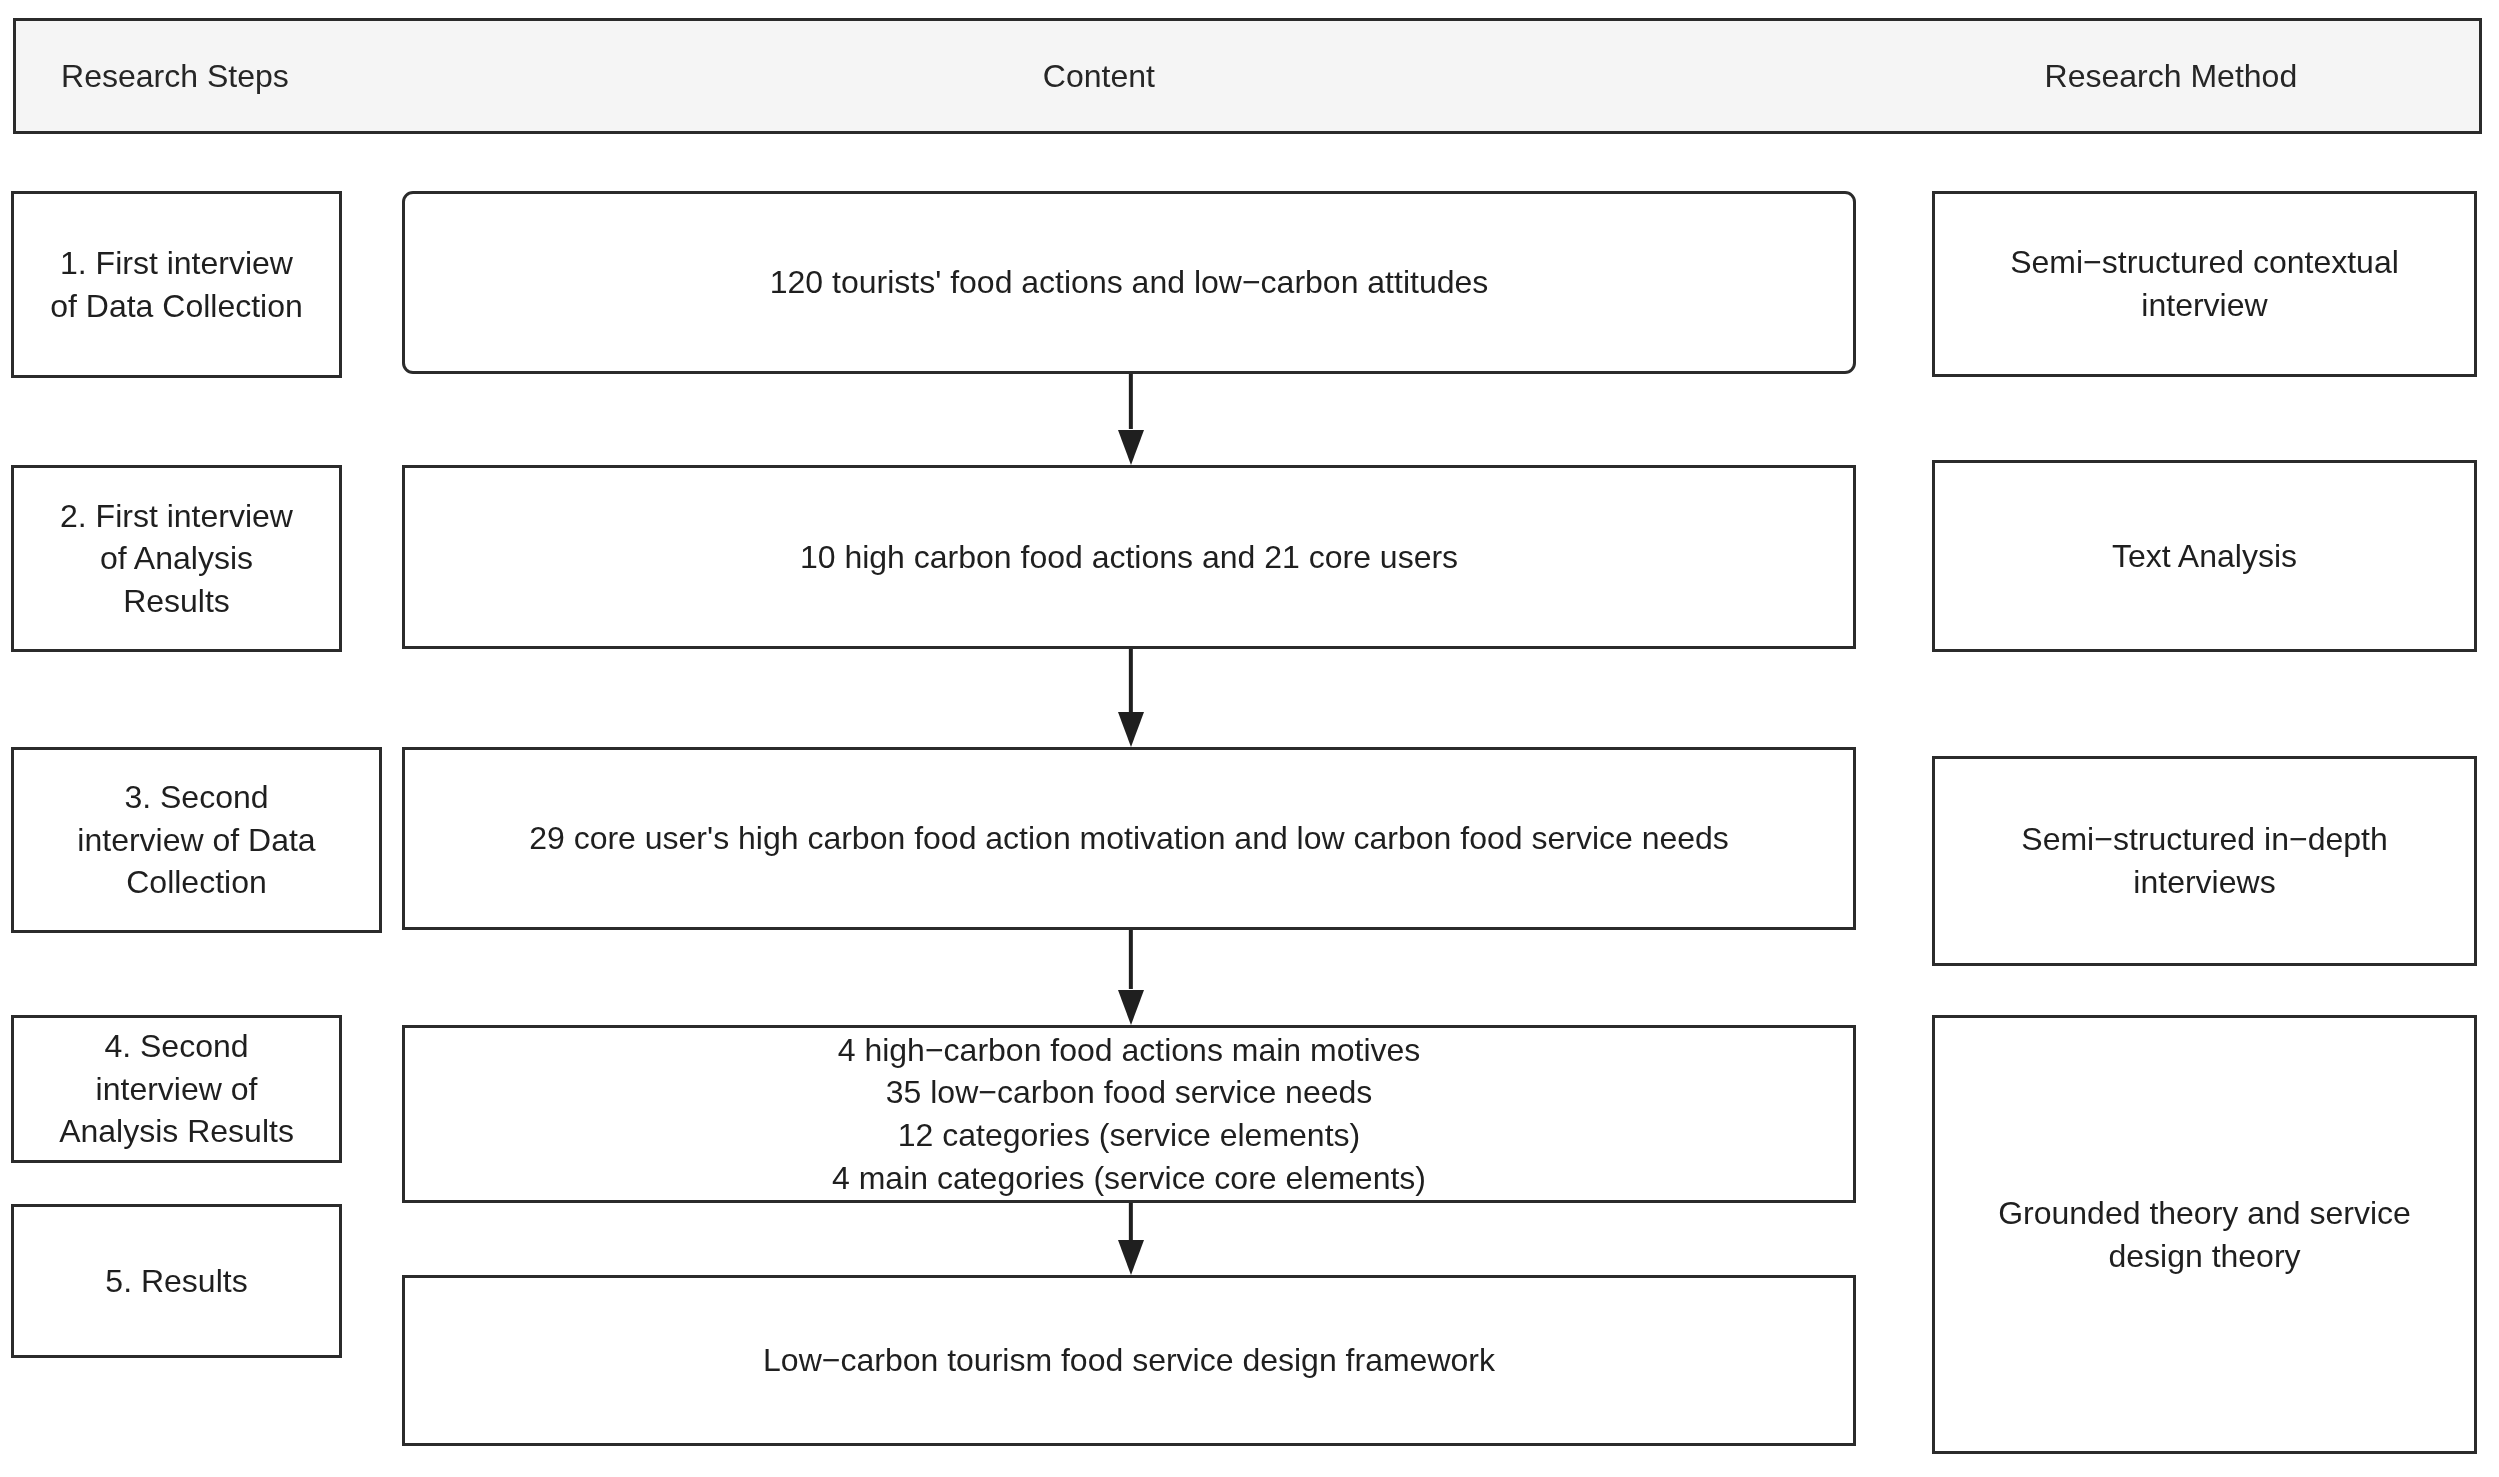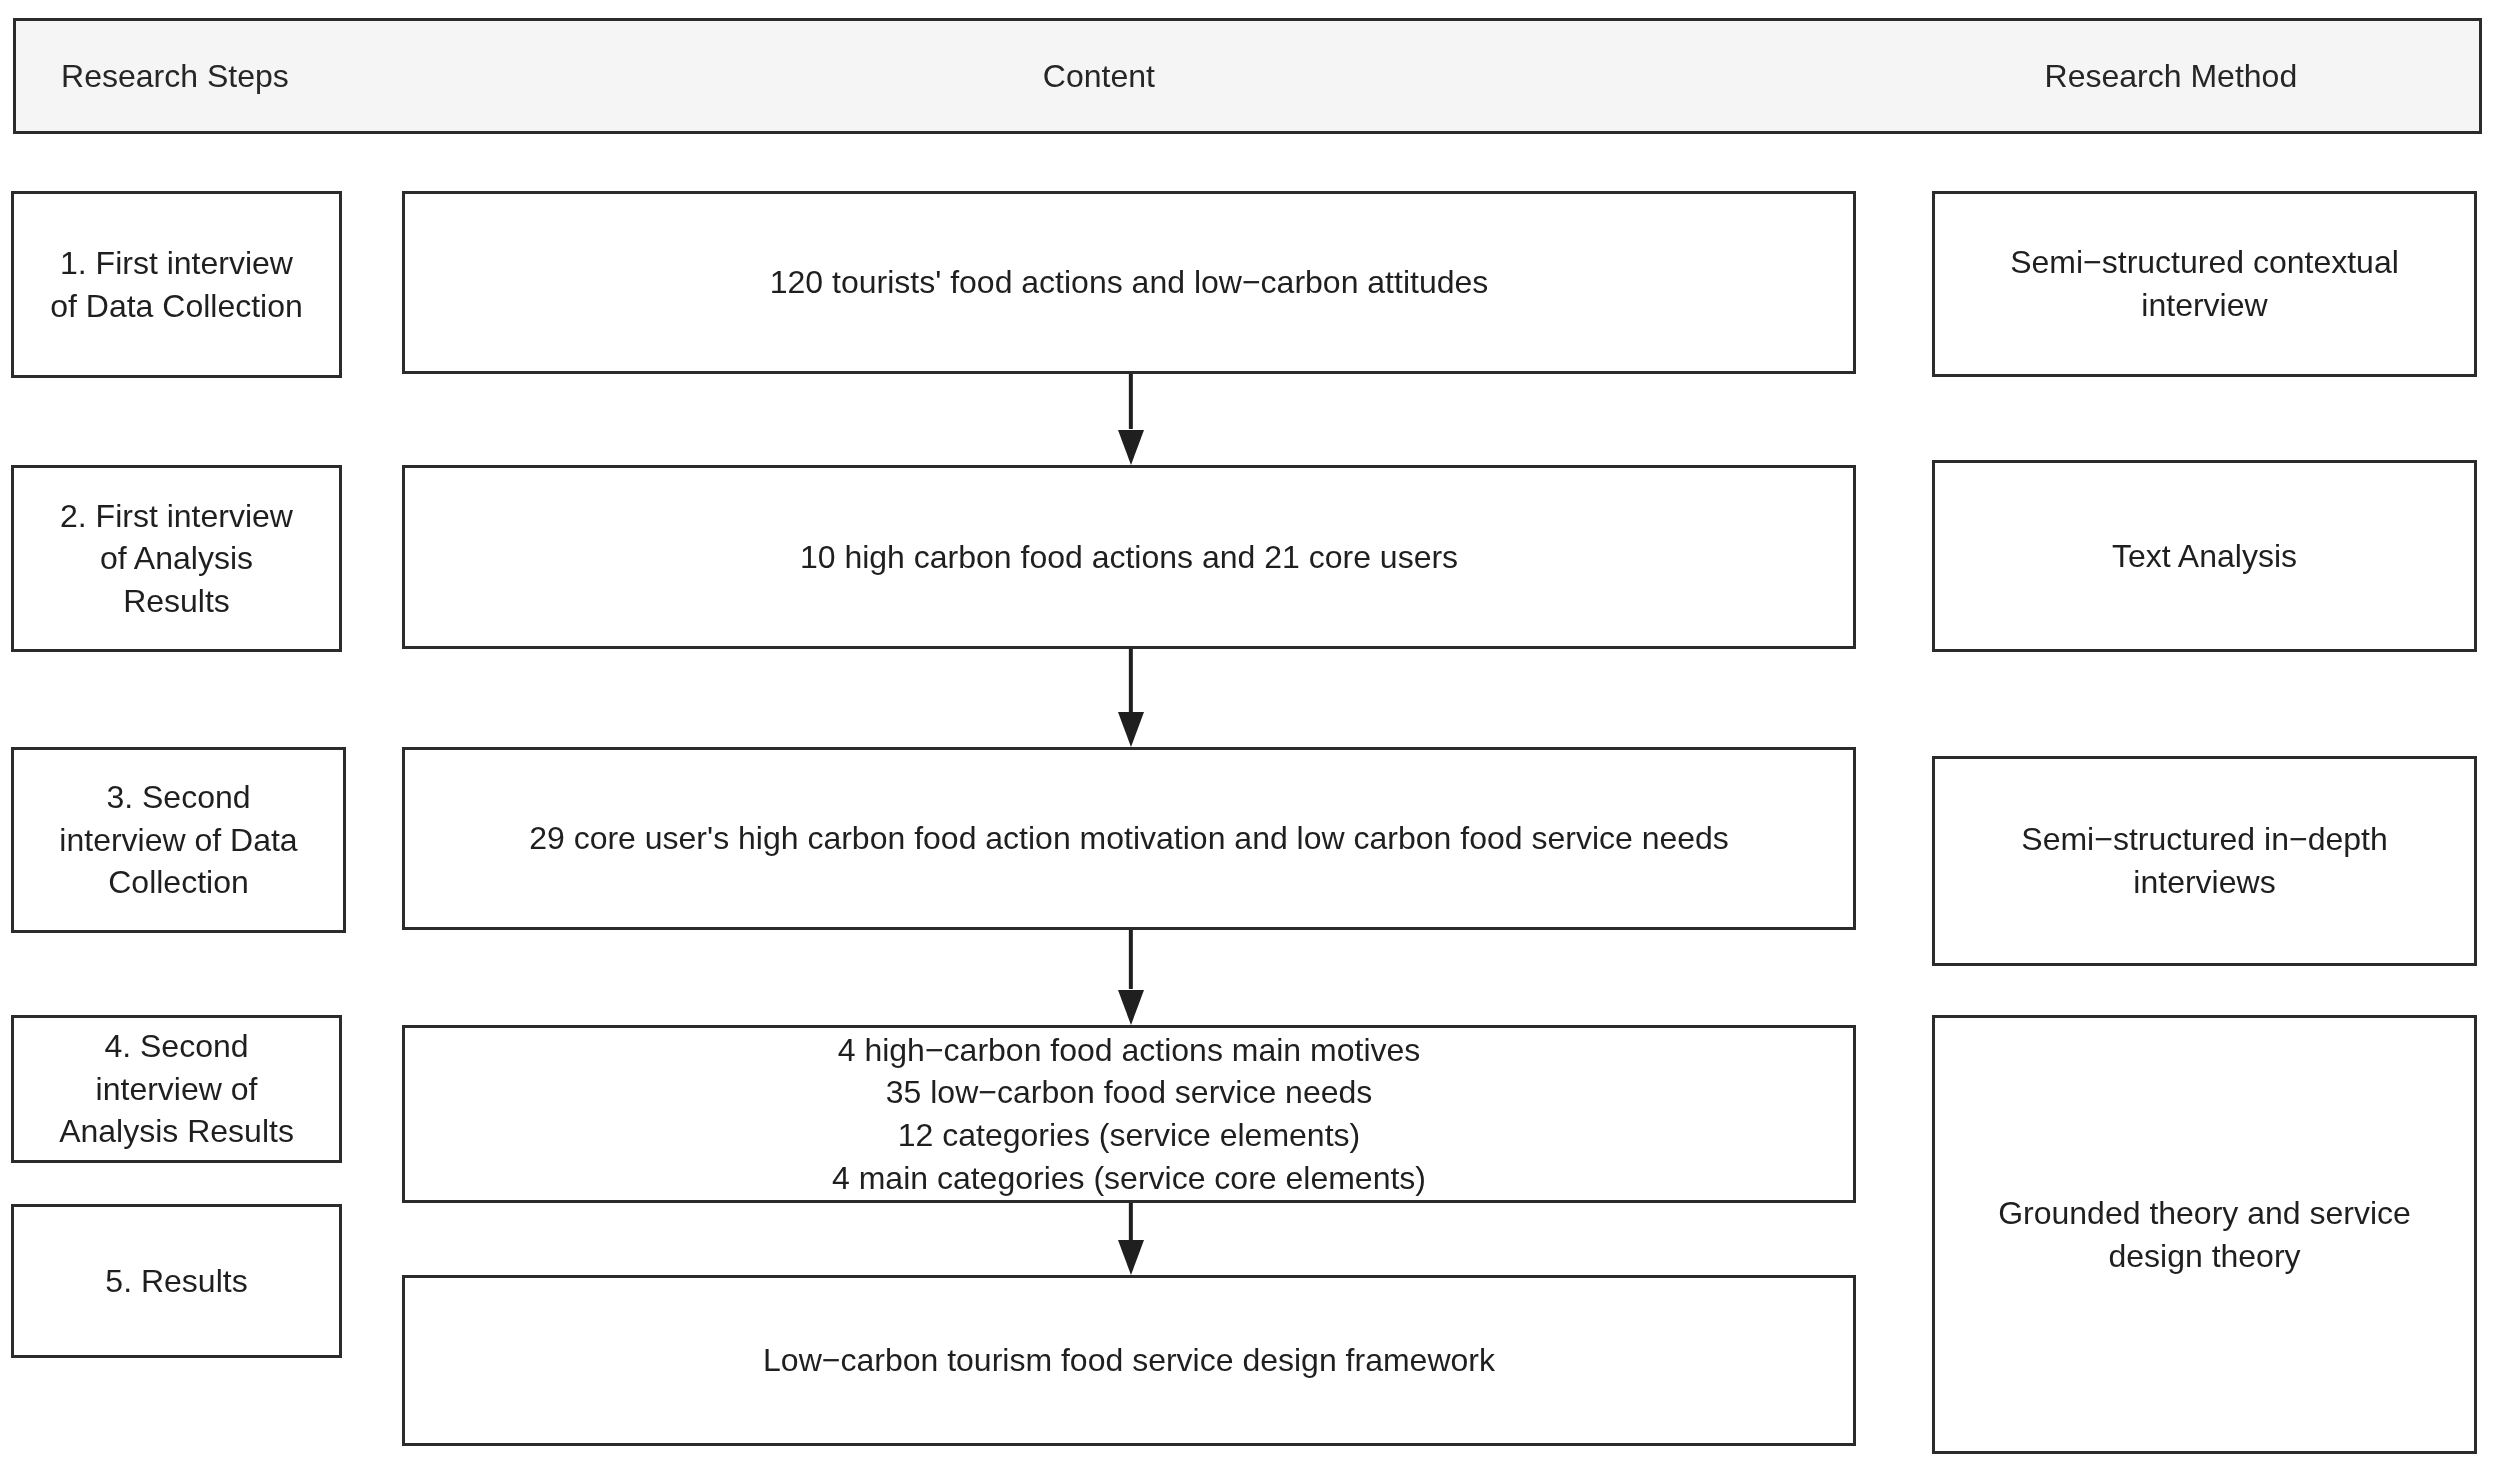--- a/index.html
+++ b/index.html
@@ -95,37 +95,37 @@
     <span class="txt">1. First interview
 of Data Collection</span>
   </div>
 
   <div class="flow-box step-box" style="left:11px;top:465px;width:331px;height:187px;">
     <span class="txt">2. First interview
 of Analysis
 Results</span>
   </div>
 
-  <div class="flow-box step-box" style="left:11px;top:747px;width:335px;height:186px;">
+  <div class="flow-box step-box" style="left:11px;top:747px;width:371px;height:186px;">
     <span class="txt">3. Second
 interview of Data
 Collection</span>
   </div>
 
   <div class="flow-box step-box" style="left:11px;top:1015px;width:331px;height:148px;">
     <span class="txt">4. Second
 interview of
 Analysis Results</span>
   </div>
 
   <div class="flow-box step-box" style="left:11px;top:1204px;width:331px;height:154px;">
     <span class="txt">5. Results</span>
   </div>
 
-  <div class="flow-box content-box" style="left:402px;top:191px;width:1454px;height:183px;">
+  <div class="flow-box content-box" style="left:402px;top:191px;width:1454px;height:183px;border-radius:11px;">
     <span class="txt">120 tourists' food actions and low−carbon attitudes</span>
   </div>
 
   <div class="flow-box content-box" style="left:402px;top:465px;width:1454px;height:184px;">
     <span class="txt">10 high carbon food actions and 21 core users</span>
   </div>
 
   <div class="flow-box content-box" style="left:402px;top:747px;width:1454px;height:183px;justify-content:flex-end;">
     <span class="txt">29 core user's high carbon food action motivation and low carbon food service needs</span>
   </div>

